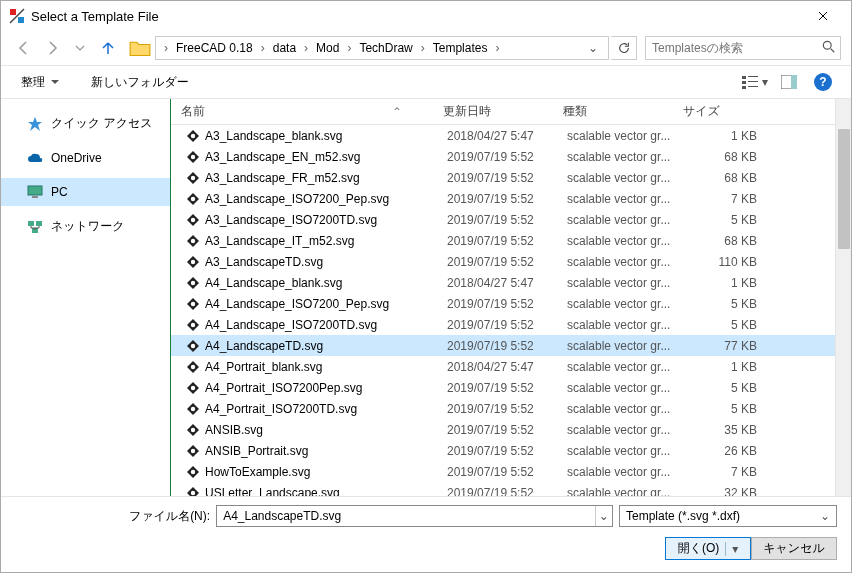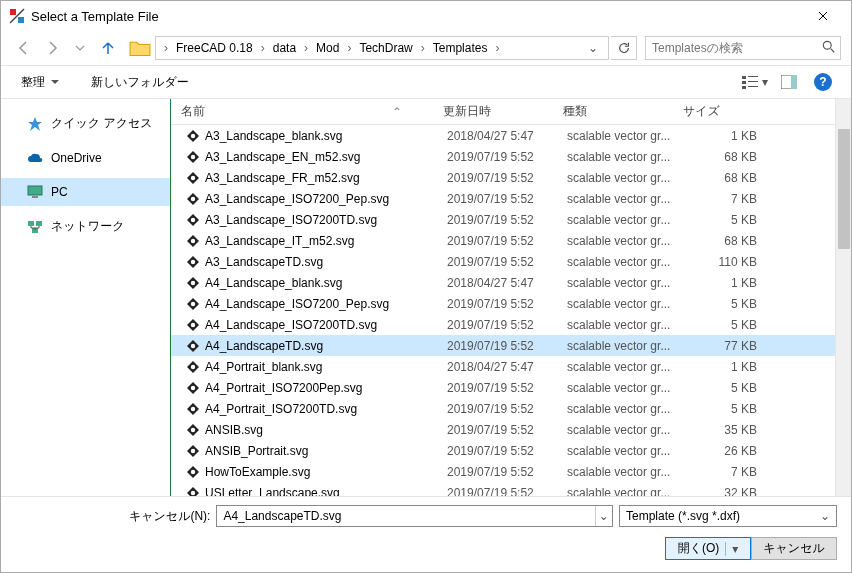--- a/index.html
+++ b/index.html
@@ -450,21 +450,21 @@
       </div>
   </div>
   <div class="rightscroll">
       <div class="thumb"></div>
     </div>
 </div>
 
 <div class="bottom">
   <div class="filenamerow">
     <span style="width:108px"></span>
-    <span class="lbl">キャンセル(N):</span>
+    <span class="lbl">ファイル名(N):</span>
     <div class="fnameinput">
       <input value="A4_LandscapeTD.svg" style="">
       <span class="dd">⌄</span>
     </div>
     <div class="filterselect">
       <span>Template (*.svg *.dxf)</span>
       <span style="color:#555">⌄</span>
     </div>
   </div>
   <div class="buttonrow">

